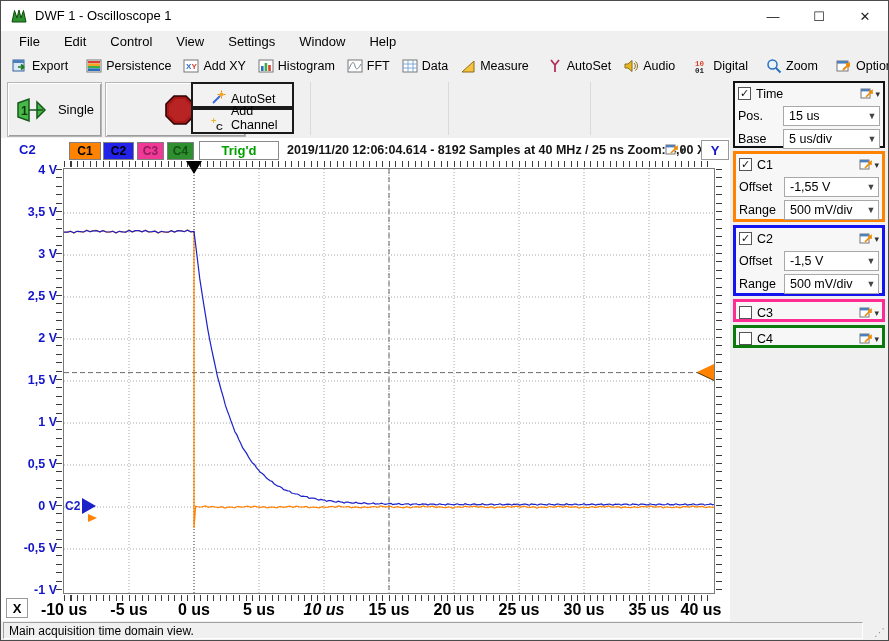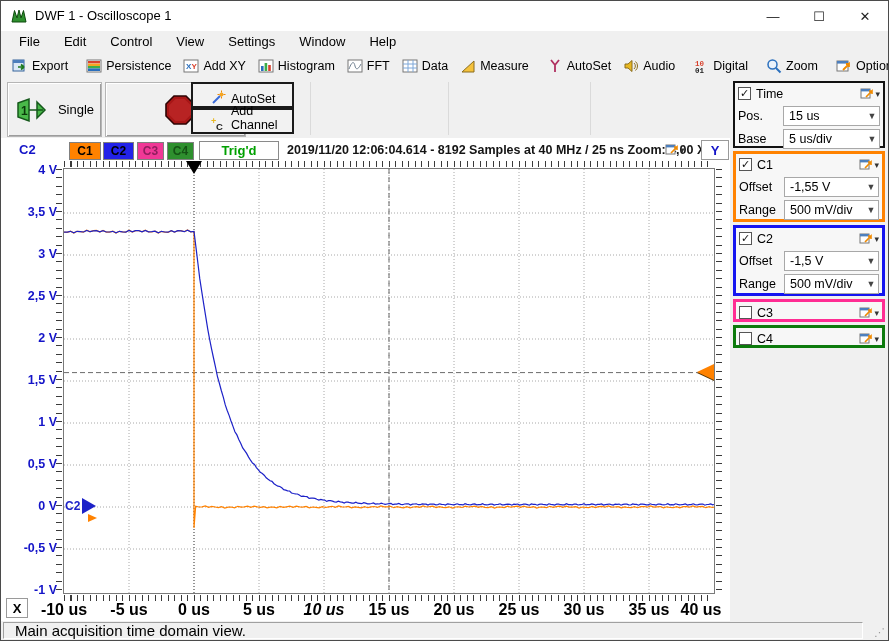--- a/index.html
+++ b/index.html
@@ -87,21 +87,21 @@
   #panel-c2{top:146px;height:71px;border:3px solid #1414f0;}
   #panel-c3{top:220px;height:23px;border:3px solid #ff2d93;}
   #panel-c4{top:246px;height:23px;border:3px solid #0c7a0c;}
   .checkbox{width:13px;height:13px;background:#fff;border:1px solid #555;box-sizing:border-box;
     display:inline-flex;align-items:center;justify-content:center;font-size:11px;line-height:11px;color:#111;flex:none;}
   .checkbox .check{visibility:hidden;}
   .checkbox.checked .check{visibility:visible;}
   
   .statusbar{position:absolute;left:0;top:620px;width:100%;height:21px;background:#f0f0f0;}
   .status-inner{position:absolute;left:2px;top:1px;width:860px;height:17px;
-    border:1px solid;border-color:#a0a0a0 #fff #fff #a0a0a0;display:flex;align-items:center;padding-left:11px;font-size:15px;box-sizing:border-box;}
+    border:1px solid;border-color:#a0a0a0 #fff #fff #a0a0a0;display:flex;align-items:center;padding-left:5px;font-size:12px;box-sizing:border-box;}
   .grip{position:absolute;right:3px;bottom:3px;font-size:11px;color:#999;}
   svg{display:block;}
 </style>
 </head>
 <body>
 
 <div id="window">
 
   <div class="titlebar">
     <span class="app-icon" id="app-icon">

